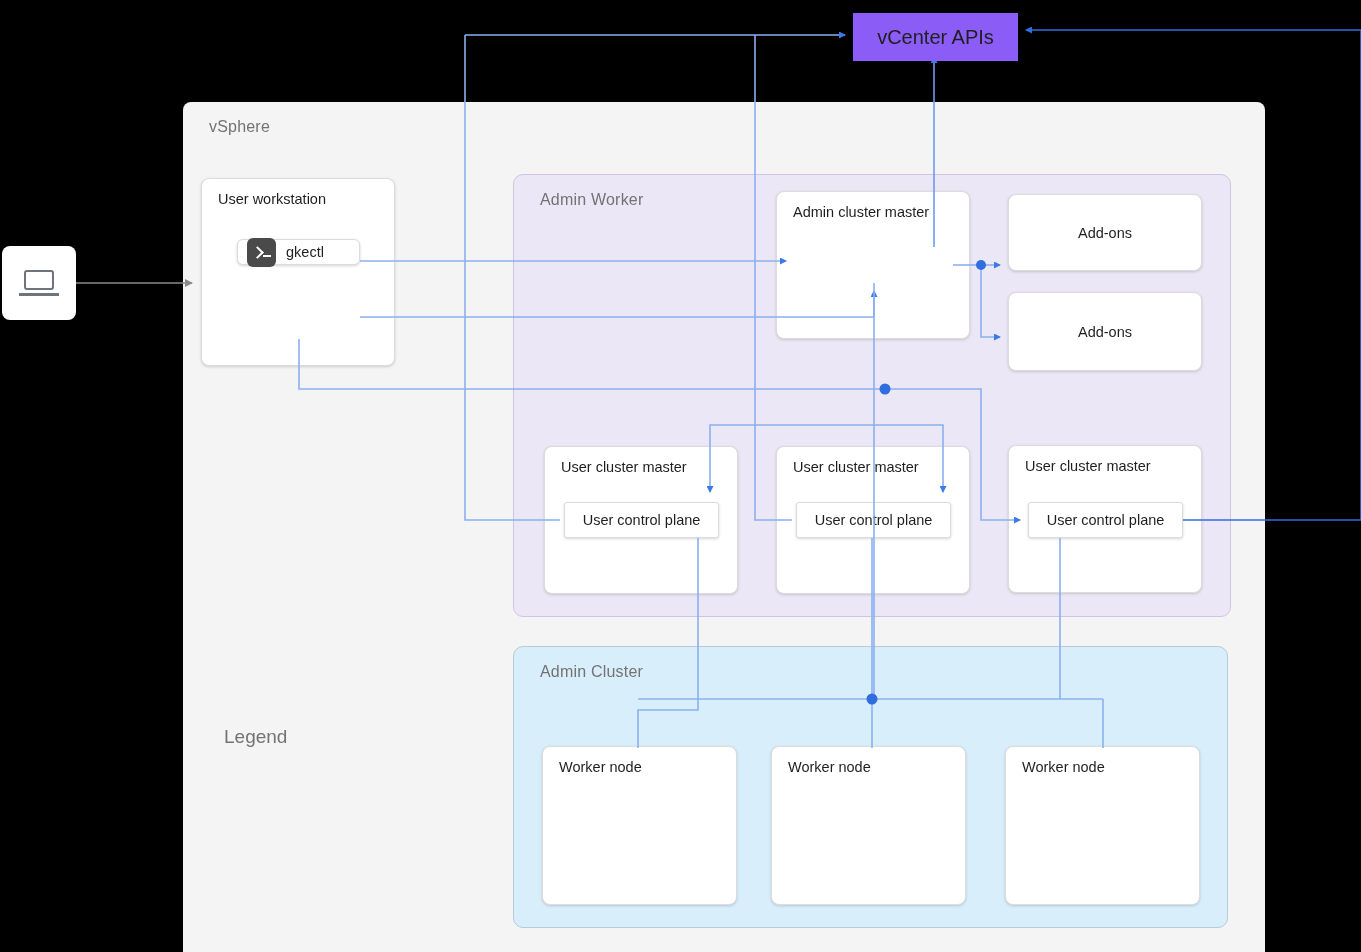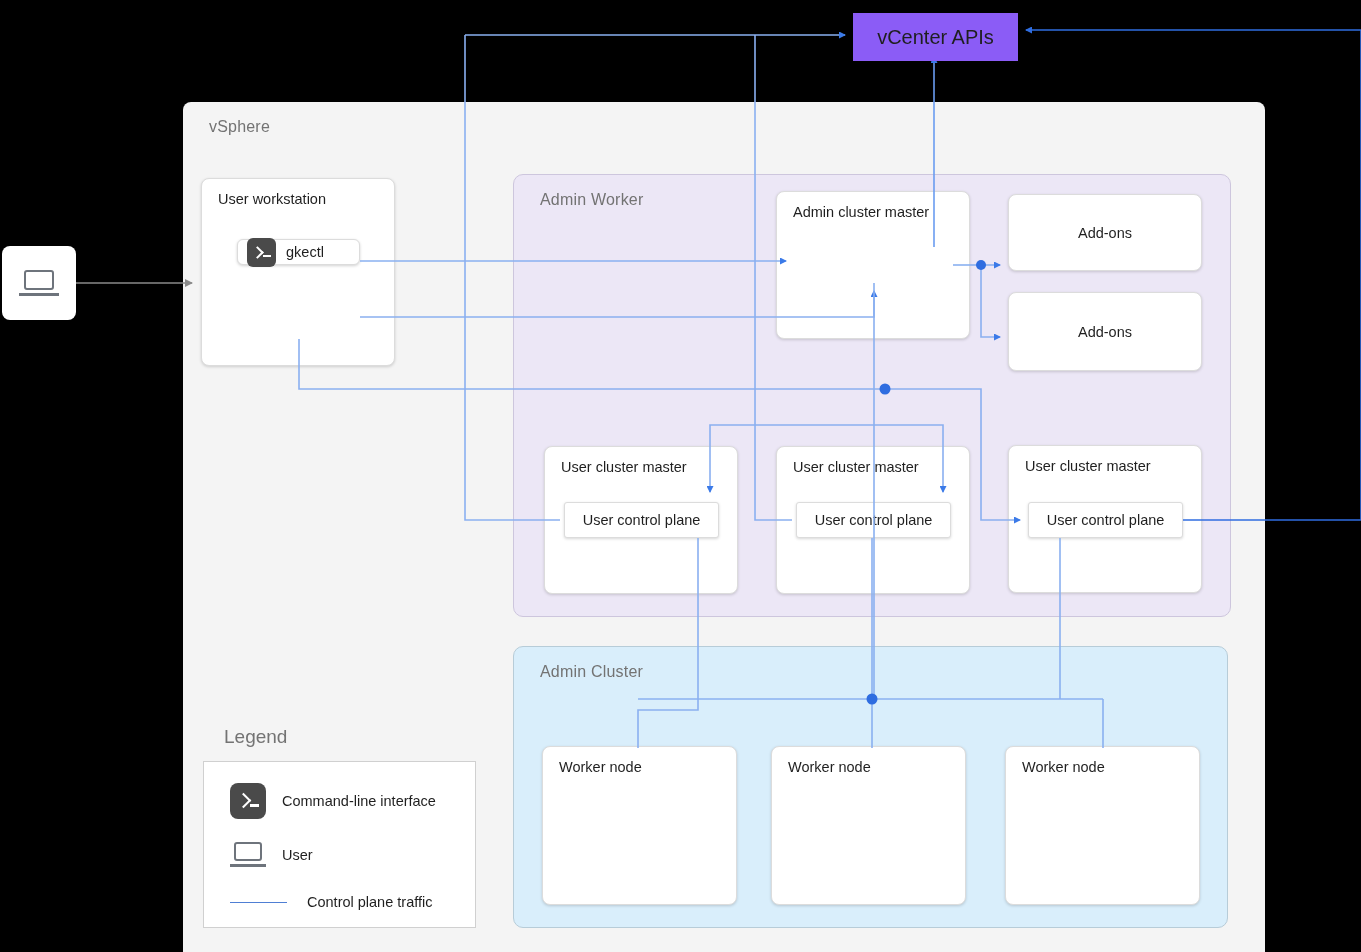--- a/index.html
+++ b/index.html
@@ -404,31 +404,14 @@
     <span class="card-title">Worker node</span>
   </div>
   <div class="card" id="worker-2">
     <span class="card-title">Worker node</span>
   </div>
   <div class="card" id="worker-3">
     <span class="card-title">Worker node</span>
   </div>
 
   <div id="legend-heading">Legend</div>
-  <div id="legend-box">
-    <div class="legend-row" id="legend-row-cli">
-      <span class="legend-term"></span>
-      <span class="legend-label">Command-line interface</span>
-    </div>
-    <div class="legend-row" id="legend-row-user">
-      <span class="legend-laptop">
-        <span class="screen"></span>
-          <span class="base"></span>
-      </span>
-      <span class="legend-label">User</span>
-    </div>
-    <div class="legend-row" id="legend-row-line">
-      <span class="legend-line"></span>
-      <span class="legend-label">Control plane traffic</span>
-    </div>
-  </div>
 
 </div>
 
 </body></html>

